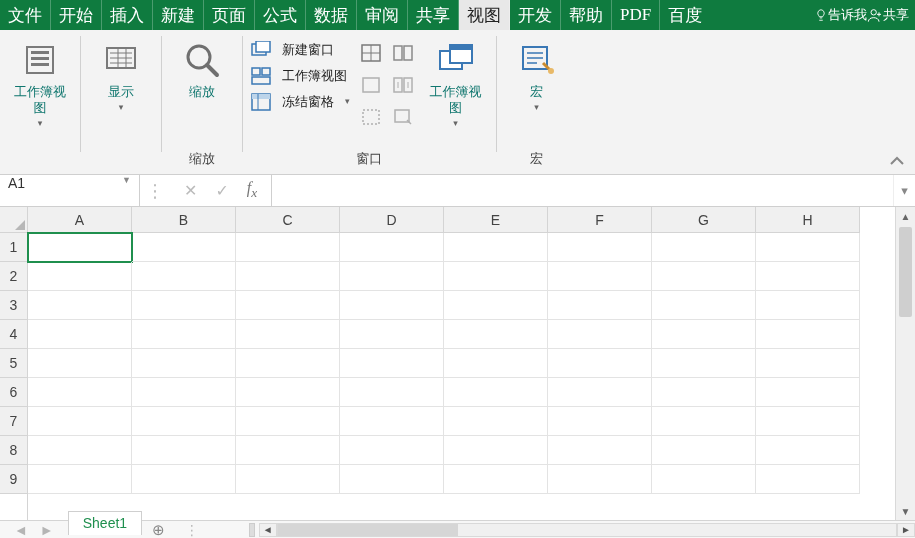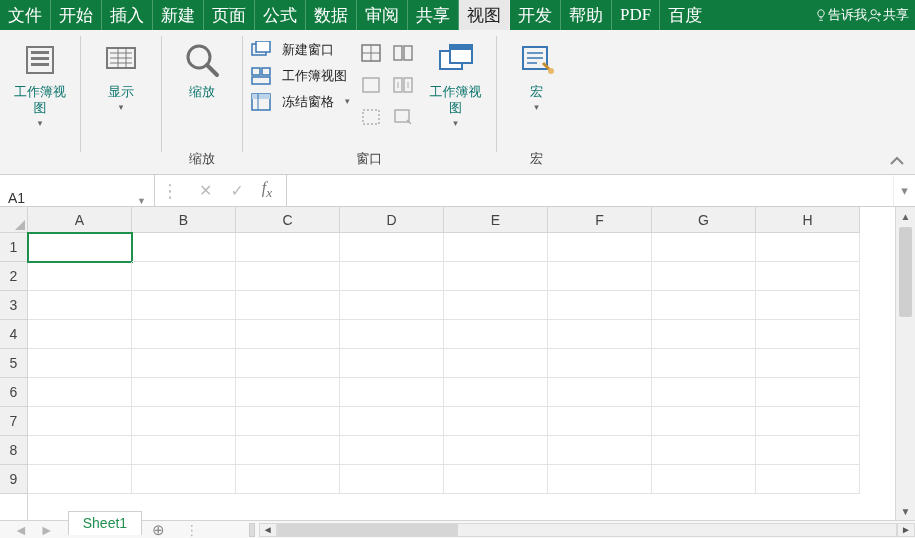--- a/index.html
+++ b/index.html
@@ -30,21 +30,21 @@
 .smallitems { display: flex; flex-direction: column; gap: 6px; padding-top: 6px; }
 .smallbtn { display: flex; align-items: center; gap: 11px; cursor: pointer; font-size: 13px; color: #222; white-space: nowrap; }
 .smallbtn .sicon { width: 20px; height: 20px; display: flex; align-items: center; justify-content: center; }
 .iconcol { display: flex; flex-direction: column; gap: 10px; padding-top: 8px; }
 .iconcol .sicon { width: 22px; height: 22px; display: flex; align-items: center; justify-content: center; cursor: pointer; }
 
 .collapse-caret { position: absolute; right: 10px; bottom: 8px; cursor: pointer; color: #777; }
 
 
 .formulabar { display: flex; align-items: stretch; height: 32px; border-bottom: 1px solid #cfcfcf; background: #fff; }
-.namebox { width: 155px; display: flex; align-items: flex-end; justify-content: space-between; border-right: 1px solid #cfcfcf; padding: 0 8px; }
+.namebox { width: 140px; display: flex; align-items: flex-start; justify-content: space-between; border-right: 1px solid #cfcfcf; padding: 0 8px; }
 .namebox .val { color: #333; font-size: 14px; }
 .namebox .dd { color: #888; font-size: 9px; cursor: pointer; }
 .fbtns { display: flex; align-items: center; gap: 18px; padding: 0 14px; border-right: 1px solid #cfcfcf; color: #bbb; }
 .fbtns .fbtn { cursor: pointer; font-size: 16px; }
 .fbtns .fx { font-style: italic; font-family: Georgia, serif; color: #777; }
 .vdots { color: #bbb; font-size: 18px; padding: 0 6px; display:flex; align-items:center; }
 .formula-input { flex: 1; border: none; outline: none; font-size: 14px; padding: 0 8px; }
 .formula-expand { width: 22px; display: flex; align-items: center; justify-content: center; color: #888; cursor: pointer; border-left: 1px solid #eee; }
 
 

